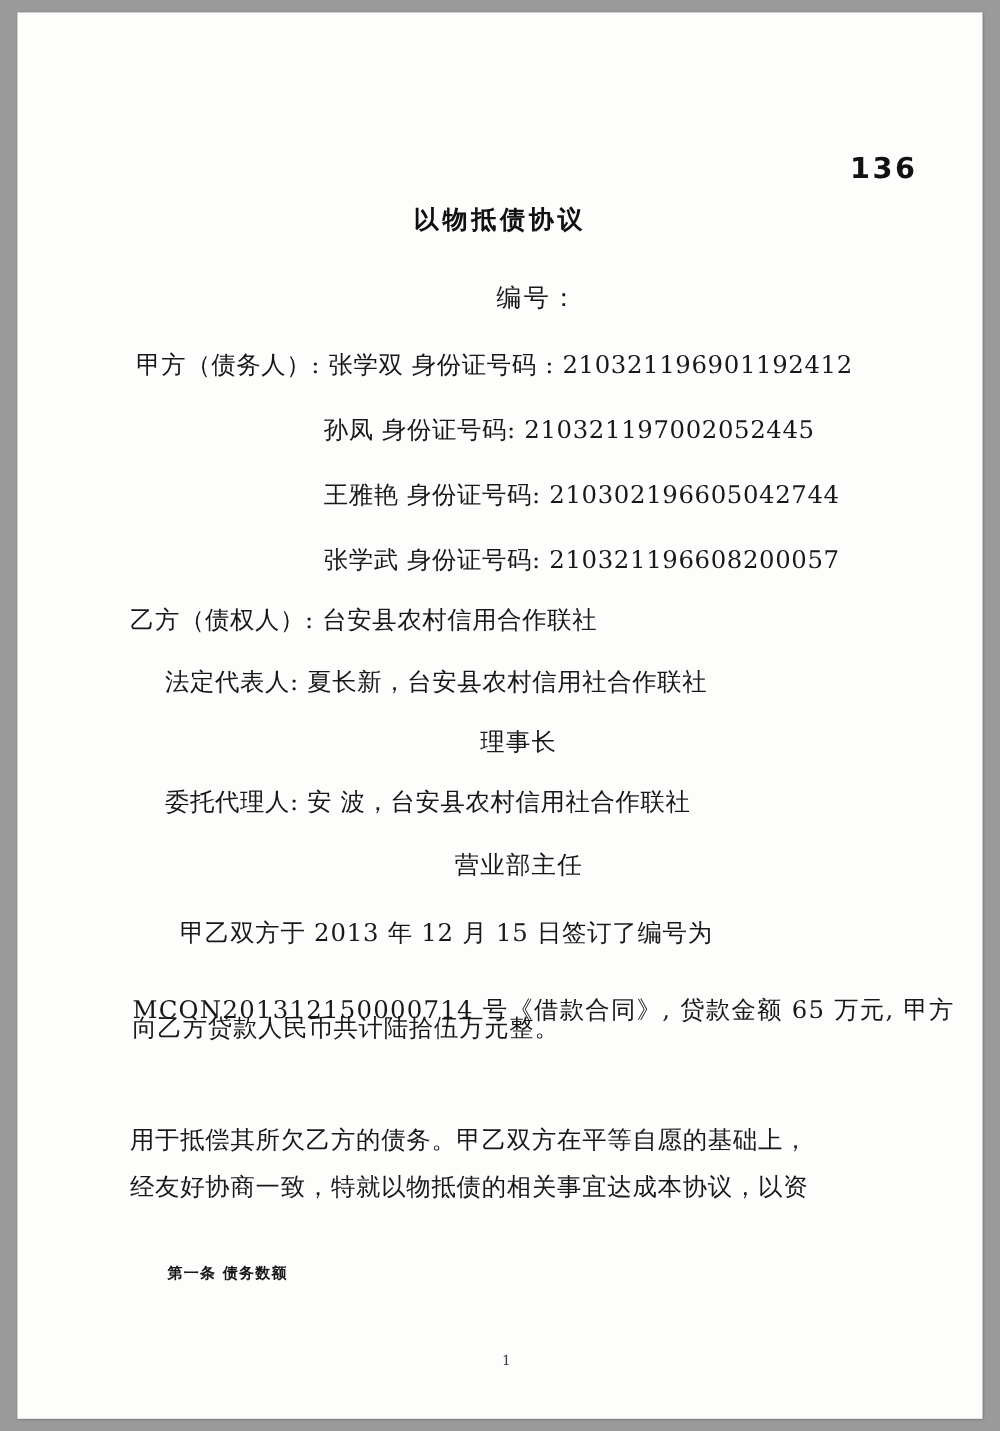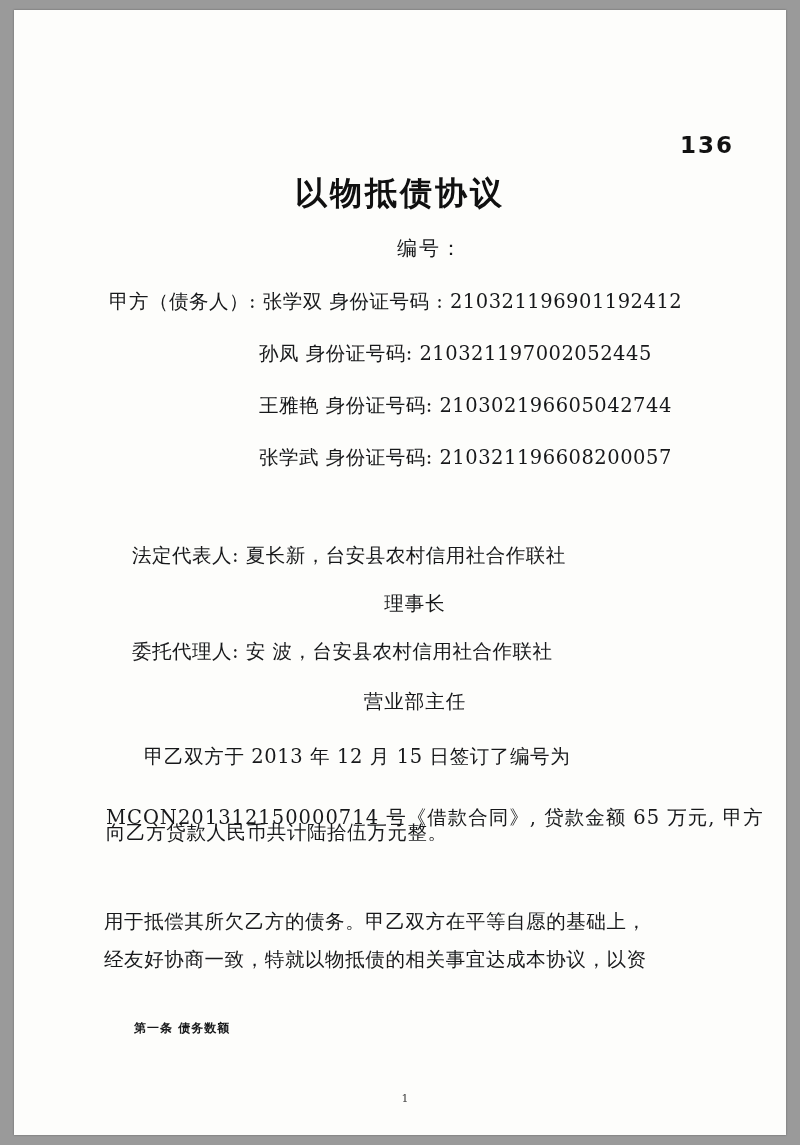--- a/index.html
+++ b/index.html
@@ -25,21 +25,21 @@
     top: 10px;
     width: 772px;
     height: 1125px;
     background: #fdfdfb;
     box-shadow: 0 0 2px rgba(0,0,0,0.35);
     overflow: hidden;
   }
   .inner {
     position: absolute;
     left: 0;
-    top: 10px;
+    top: 0;
     width: 772px;
     height: 830px;
     font-family: "DejaVu Serif", "Liberation Serif", serif;
     color: #17181a;
   }
   .page-number {
     position: absolute;
     right: 52px;
     top: 112;
     top: 112px;
@@ -49,21 +49,21 @@
     letter-spacing: 2px;
     color: #121212;
   }
   .doc-title {
     position: absolute;
     left: 0;
     top: 152px;
     width: 772px;
     text-align: center;
     font-family: "DejaVu Sans", "Liberation Sans", sans-serif;
-    font-size: 32px;
+    font-size: 20px;
     font-weight: 700;
     letter-spacing: 3px;
     color: #101010;
   }
   .serial {
     position: absolute;
     left: 0;
     top: 215px;
     width: 772px;
     text-align: center;
@@ -161,20 +161,21 @@
       <div class="serial">编号：</div>
 
       <div class="line" style="left:95px; top:268px;">甲方（债务人）: 张学双  身份证号码 : 210321196901192412</div>
 
       <div class="line" style="left:245px; top:320px;">孙凤   身份证号码:  210321197002052445</div>
 
       <div class="line" style="left:245px; top:372px;">王雅艳  身份证号码:  210302196605042744</div>
 
       <div class="line" style="left:245px; top:424px;">张学武  身份证号码:  210321196608200057</div>
 
+      <div class="line" style="left:90px; top:472px;">乙方（债权人）: 台安县农村信用合作联社</div>
 
       <div class="line" style="left:118px; top:522px;">法定代表人: 夏长新，台安县农村信用社合作联社</div>
 
       <div class="center-line" style="top:570px;">理事长</div>
 
       <div class="line" style="left:118px; top:618px;">委托代理人: 安   波，台安县农村信用社合作联社</div>
 
       <div class="center-line" style="top:668px;">营业部主任</div>
 
       <div class="para" style="left:130px; top:718px;">甲乙双方于 2013 年 12 月 15 日签订了编号为</div>

